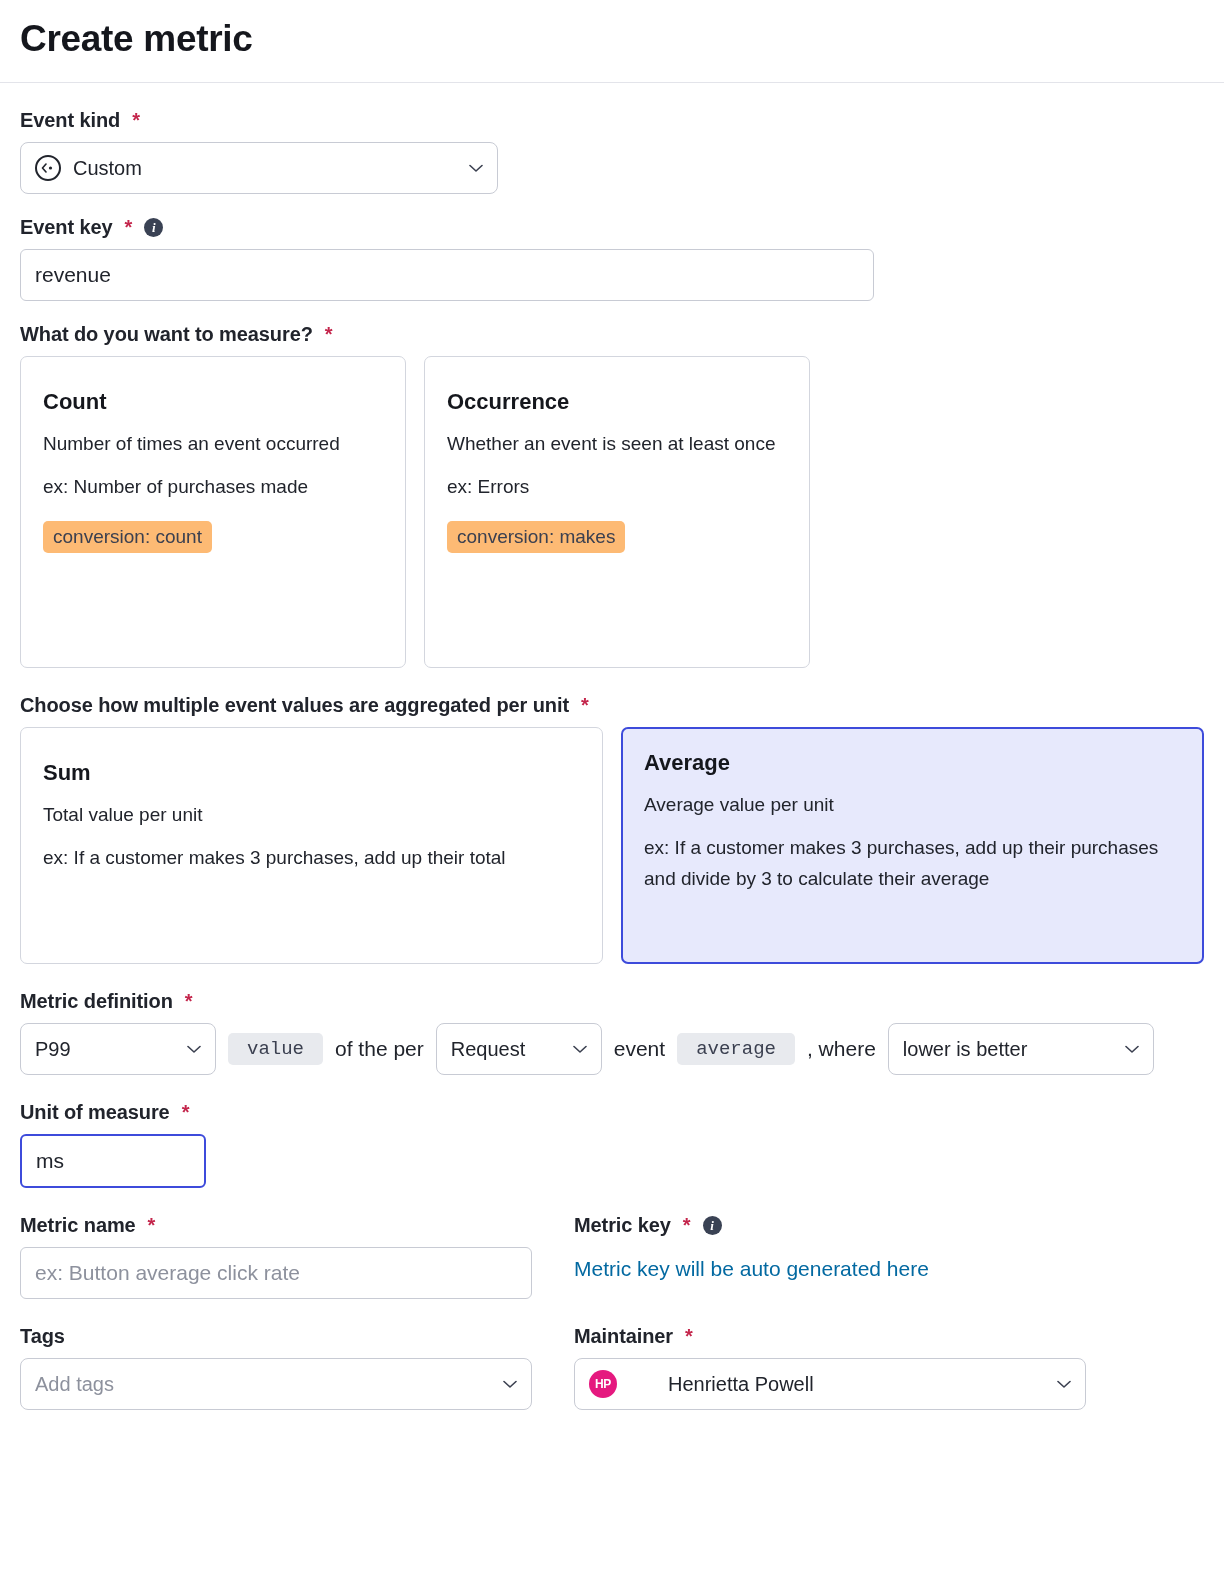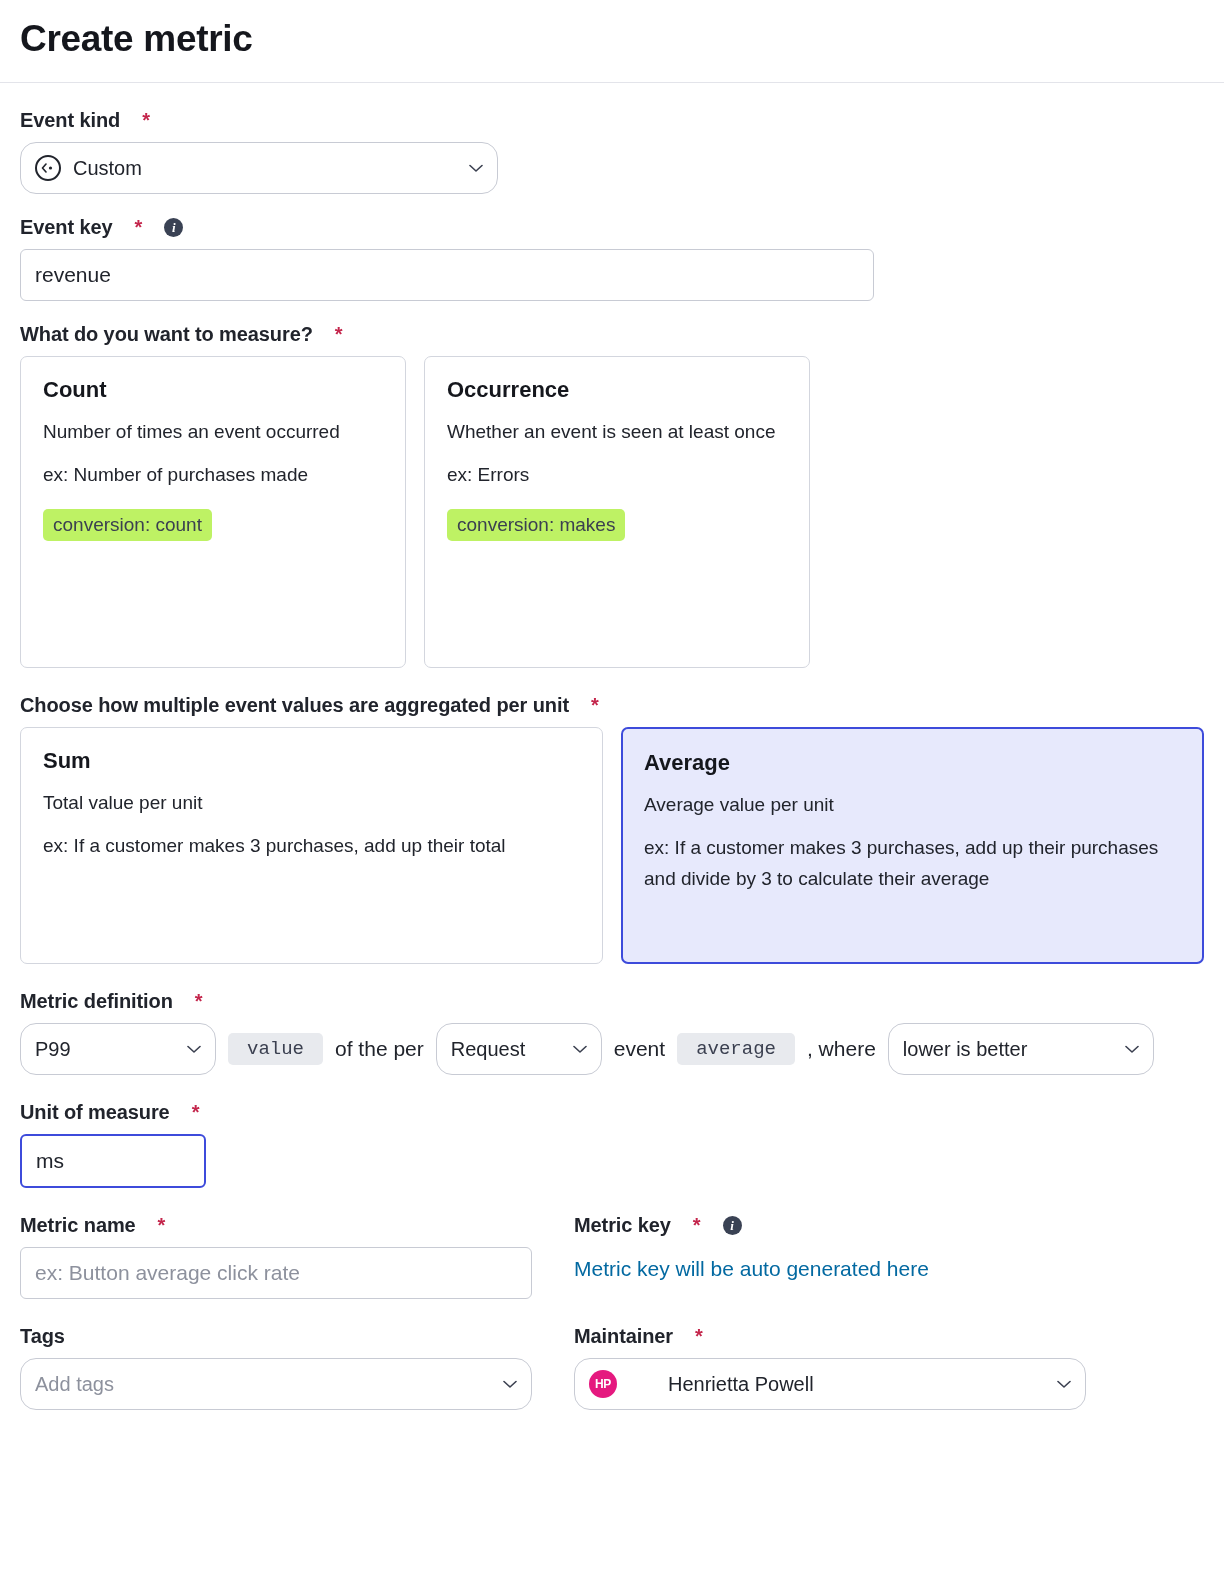--- a/index.html
+++ b/index.html
@@ -25,21 +25,21 @@
 
   .form-body { padding: 26px 20px 20px 20px; }
 
   .field-label {
     font-size: 20px;
     font-weight: bold;
     color: #21242c;
     margin: 0 0 10px 0;
     display: flex;
     align-items: center;
-    gap: 22px;
+    gap: 12px;
     letter-spacing: -0.1px;
   }
   .req { color: #c4264c; font-weight: bold; }
   .info-icon {
     display: inline-flex;
     align-items: center;
     justify-content: center;
     width: 19px; height: 19px;
     border-radius: 50%;
     background: #3a4254;
@@ -49,21 +49,21 @@
     font-style: italic;
     font-family: "Liberation Serif", serif;
     line-height: 1;
   }
 
   
   .select-box {
     position: relative;
     height: 52px;
     border: 1px solid #c8cbd4;
-    border-radius: 16px;
+    border-radius: 8px;
     background: #fff;
     display: flex;
     align-items: center;
     padding: 0 44px 0 14px;
     font-size: 20px;
     color: #21242c;
   }
   .select-box .chev {
     position: absolute;
     right: 14px; top: 50%;
@@ -108,21 +108,21 @@
 
   .mb-28 { margin-bottom: 26px; }
   .mb-22 { margin-bottom: 22px; }
 
   
   .card-row { display: flex; gap: 18px; margin-bottom: 26px; }
   .card {
     border: 1px solid #d3d6de;
     border-radius: 7px;
     background: #fff;
-    padding: 20px 22px 22px 22px;
+    padding: 32px 22px 22px 22px;
     cursor: pointer;
   }
   .card.selected {
     border: 2px solid #3d4bdb;
     background: #e7e9fc;
     padding: 21px 21px 21px 21px;
   }
   .card-title {
     font-size: 22px;
     font-weight: bold;
@@ -137,21 +137,21 @@
   }
   .card-ex {
     font-size: 19px;
     line-height: 1.62;
     margin: 0;
     color: #21242c;
   }
   .chip {
     display: inline-block;
     margin-top: 18px;
-    background: #bef264;
+    background: #fdba74;
     border-radius: 5px;
     padding: 5px 10px;
     font-size: 19px;
     color: #3b4050;
     font-family: "Liberation Sans", sans-serif;
   }
   .card.selected .chip { background: #dcdef5; }
 
   .measure-cards .card { width: 386px; min-height: 312px; }
   .agg-cards .card { min-height: 237px; }

